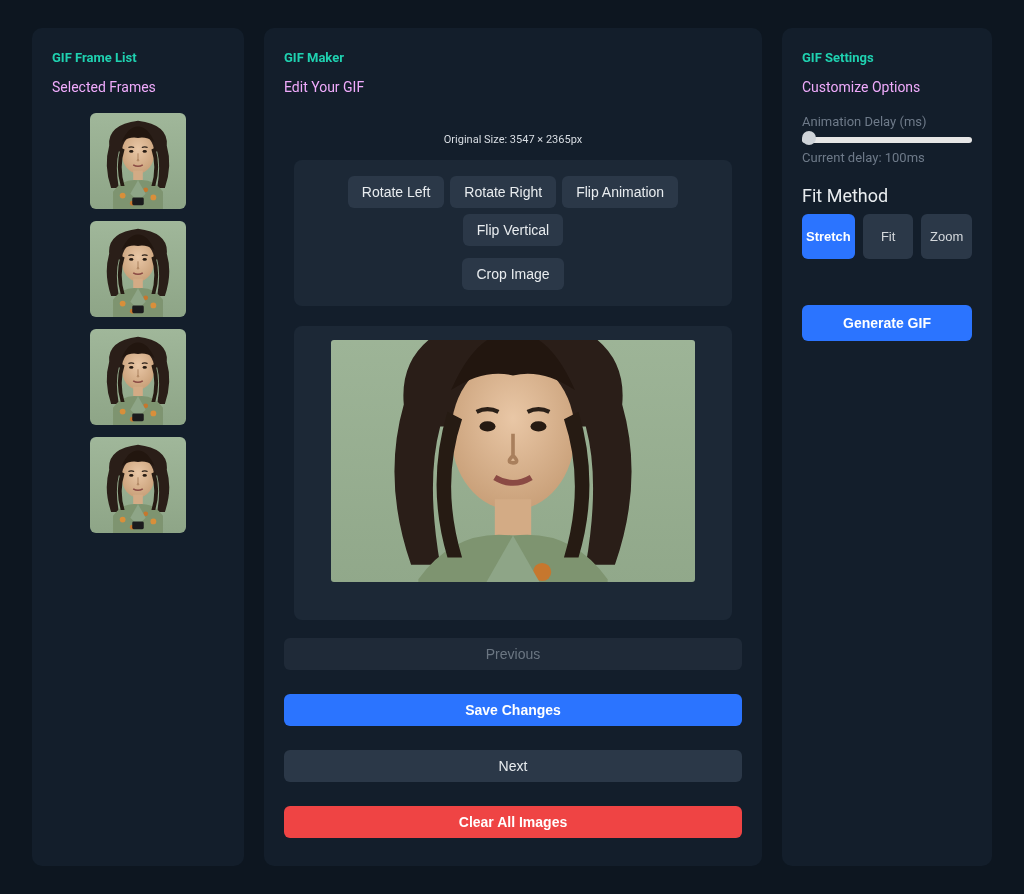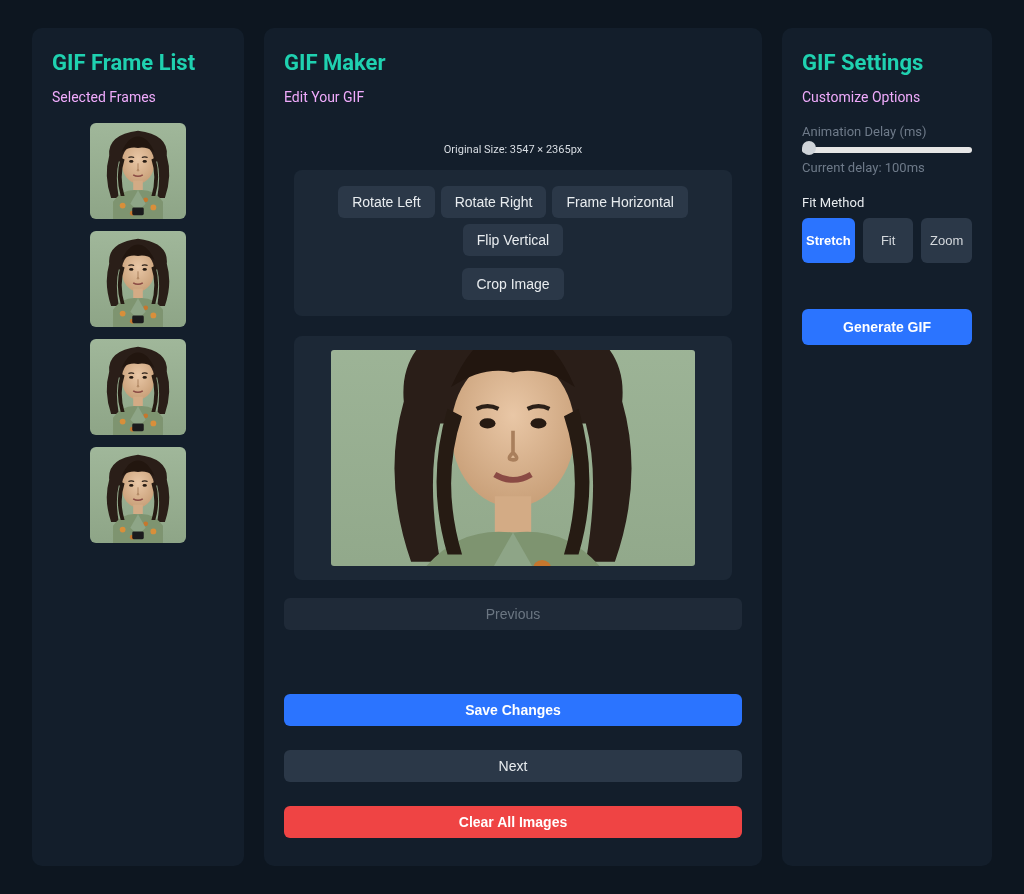--- a/index.html
+++ b/index.html
@@ -32,21 +32,21 @@
     display: flex;
     flex-direction: column;
   }
   .right {
     width: 210px;
     flex-shrink: 0;
   }
   .title-teal {
     color: #1fd1b0;
     font-weight: 700;
-    font-size: 22px;
+    font-size: 13px;
     margin-bottom: 14px;
   }
   .sub-teal {
     color: #f0abfc;
     font-size: 14px;
     margin-bottom: 18px;
   }
   .frame-list {
     display: flex;
     flex-direction: column;
@@ -88,21 +88,20 @@
     border: none;
     border-radius: 6px;
     padding: 8px 14px;
     font-size: 14px;
     cursor: pointer;
   }
   .btn.blue {
     background: #2b74ff;
     color: #fff;
     font-weight: 600;
-    margin-top: 40px;
   }
   .btn.red {
     background: #ef4444;
     color: #fff;
     font-weight: 600;
   }
   .btn.disabled {
     color: #6b7682;
     background: #1f2a38;
     cursor: default;
@@ -189,21 +188,21 @@
     font-weight: 600;
     border: none;
     border-radius: 6px;
     padding: 10px 8px;
     font-size: 14px;
     cursor: pointer;
     margin-top: 26px;
   }
   .label-white {
     color: #e8ecef;
-    font-size: 13px;
+    font-size: 18px;
     margin-bottom: 0;
     display: block;
   }
 </style>
 </head>
 <body>
 
 <svg width="0" height="0" style="position:absolute">
   <defs>
     <linearGradient id="bggrad" x1="0" y1="0" x2="0" y2="1">
@@ -283,21 +282,21 @@
 
   <div class="panel center">
     <div class="title-teal">GIF Maker</div>
     <div class="sub-teal">Edit Your GIF</div>
 
     <div class="size-text">Original Size: 3547 × 2365px</div>
 
     <div class="toolbar">
       <button class="btn">Rotate Left</button>
       <button class="btn">Rotate Right</button>
-      <button class="btn">Frame Horizontal</button>
+      <button class="btn">Flip Animation</button>
       <button class="btn">Flip Vertical</button>
       <div style="flex-basis:100%;height:0"></div>
       <button class="btn">Crop Image</button>
     </div>
 
     <div class="preview-wrap">
       <div class="preview-img">
         <svg viewBox="0 0 100 67" preserveAspectRatio="xMidYMid slice" width="100%" height="100%">
           <svg x="0" y="-16" width="100" height="100">
               <use href="#portrait"></use>

